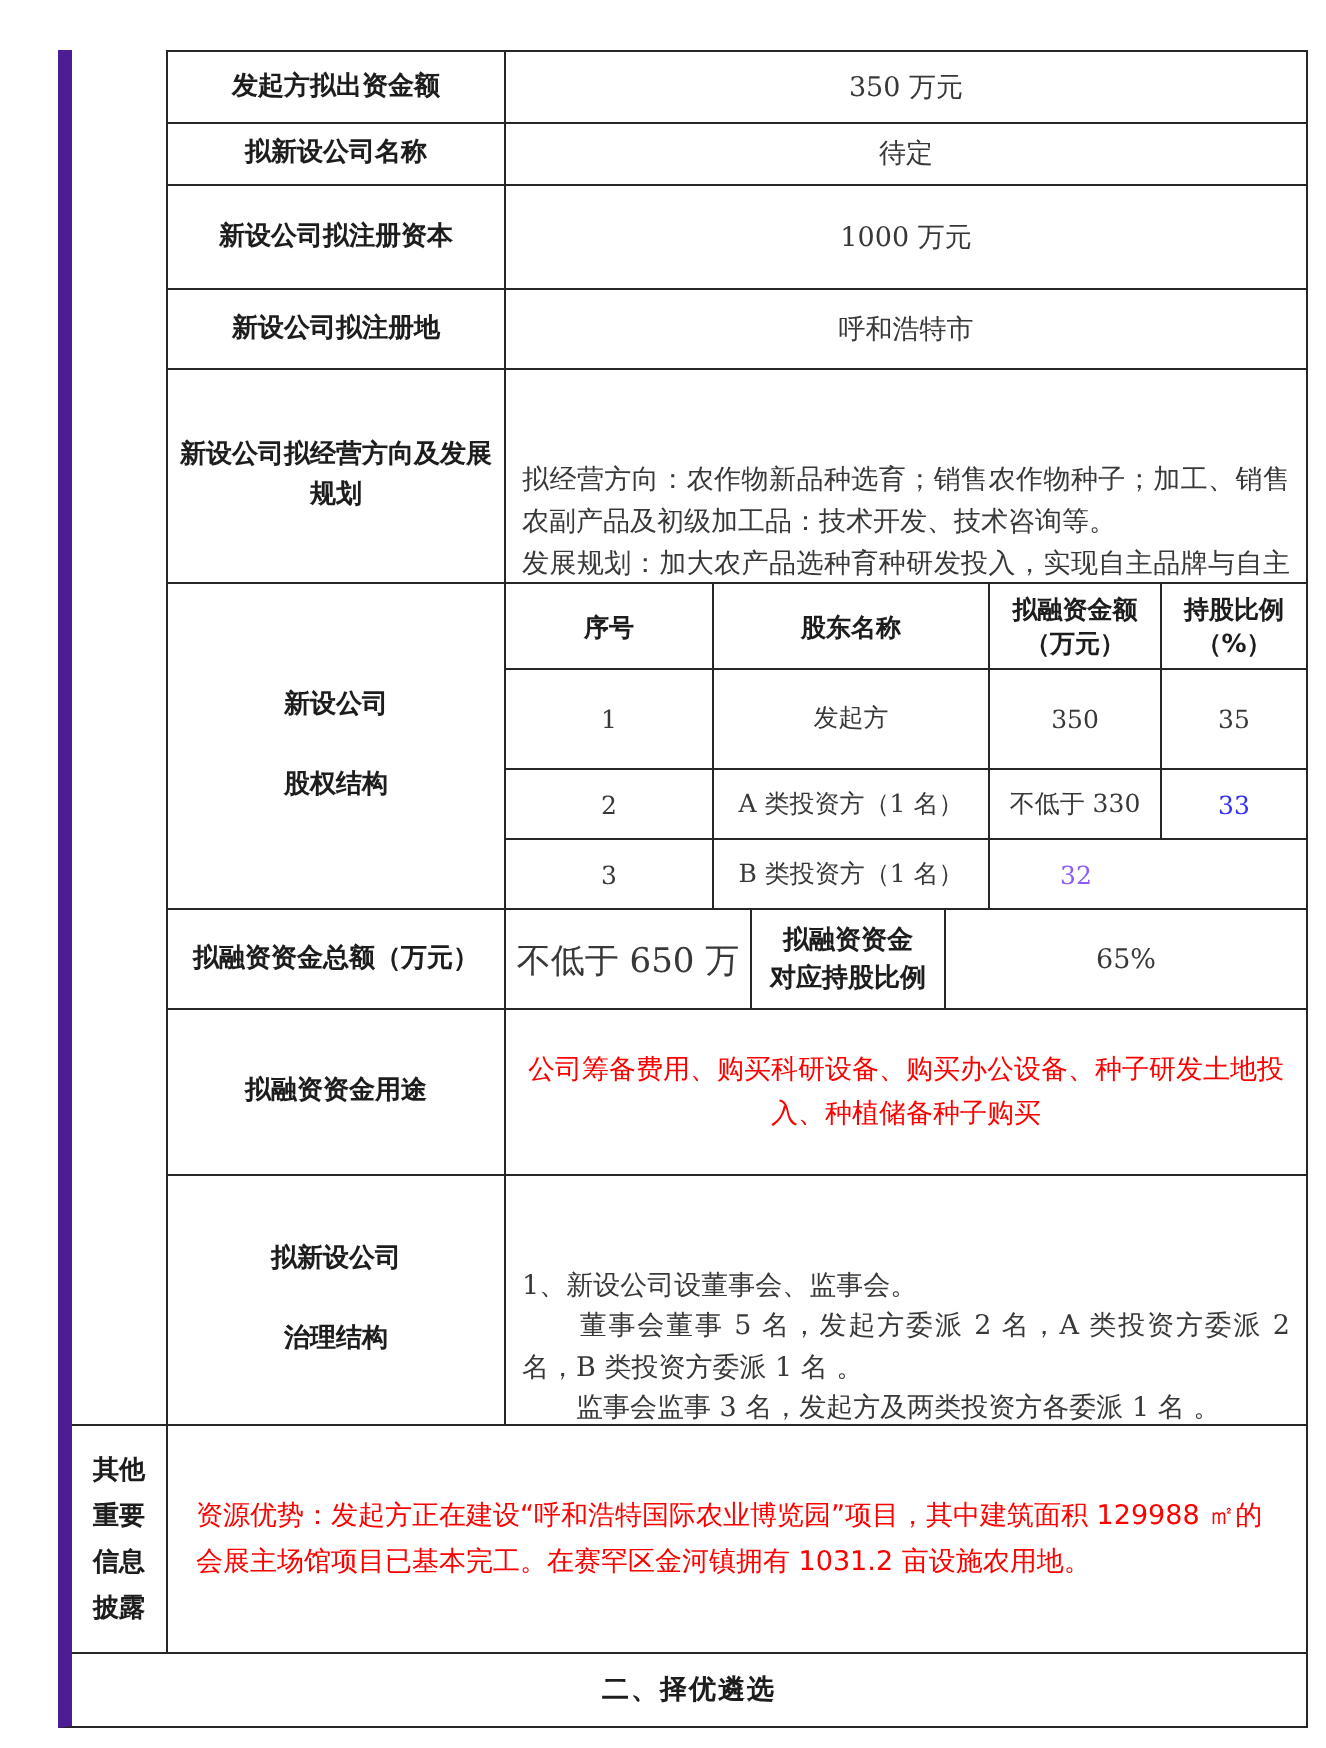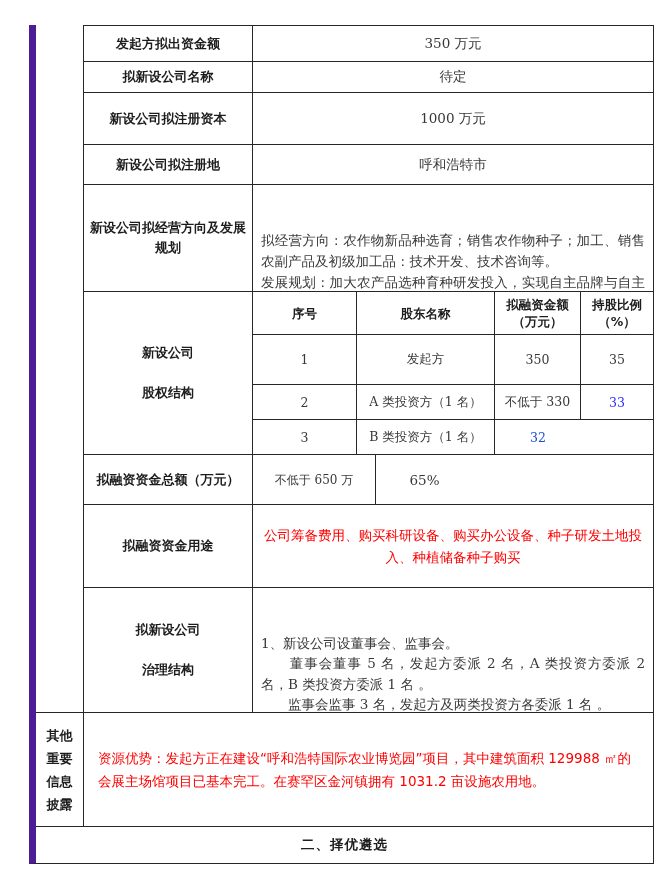--- a/index.html
+++ b/index.html
@@ -89,26 +89,28 @@
       <div class="icell ival">350</div>
       <div class="icell ival" style="border-right: none; color: rgb(56, 56, 56);">35</div>
 
       <div class="icell ival">2</div>
       <div class="icell ival">A 类投资方（1 名）</div>
       <div class="icell ival">不低于 330</div>
       <div class="icell ival" style="border-right: none; color: rgb(48, 48, 248);">33</div>
 
       <div class="icell ival" style="border-bottom:none;">3</div>
       <div class="icell ival" style="border-bottom:none;">B 类投资方（1 名）</div>
-      <div class="icell ival" style="border-right: none; border-bottom: none; color: #1d4ed8;">32</div>
+      <div class="icell ival" style="border-right: none; border-bottom: none; color: #8b5cf6;">32</div>
     </div>
 
     <div class="cell lbl a-ftl">拟融资资金总额（万元）</div>
     <div class="cell nr grid0 ftgrid a-ftv">
-      <div class="icell ival" style="border-bottom:none;font-size:12px;">不低于 650 万</div>
+      <div class="icell ival" style="border-bottom:none;font-size:17px;">不低于 650 万</div>
+      <div class="icell sublbl" style="border-bottom:none;">拟融资资金
+对应持股比例</div>
       <div class="icell ival" style="border-right:none;border-bottom:none;font-size:13.5px;">65%</div>
     </div>
 
     <div class="cell lbl a-ful">拟融资资金用途</div>
     <div class="cell nr redc a-fuv" style="color: rgb(253, 0, 0);">公司筹备费用、购买科研设备、购买办公设备、种子研发土地投入、种植储备种子购买</div>
 
     <div class="cell lbl a-gvl">拟新设公司
 
 治理结构</div>
     <div class="cell par gov nr a-gvv">1、新设公司设董事会、监事会。

